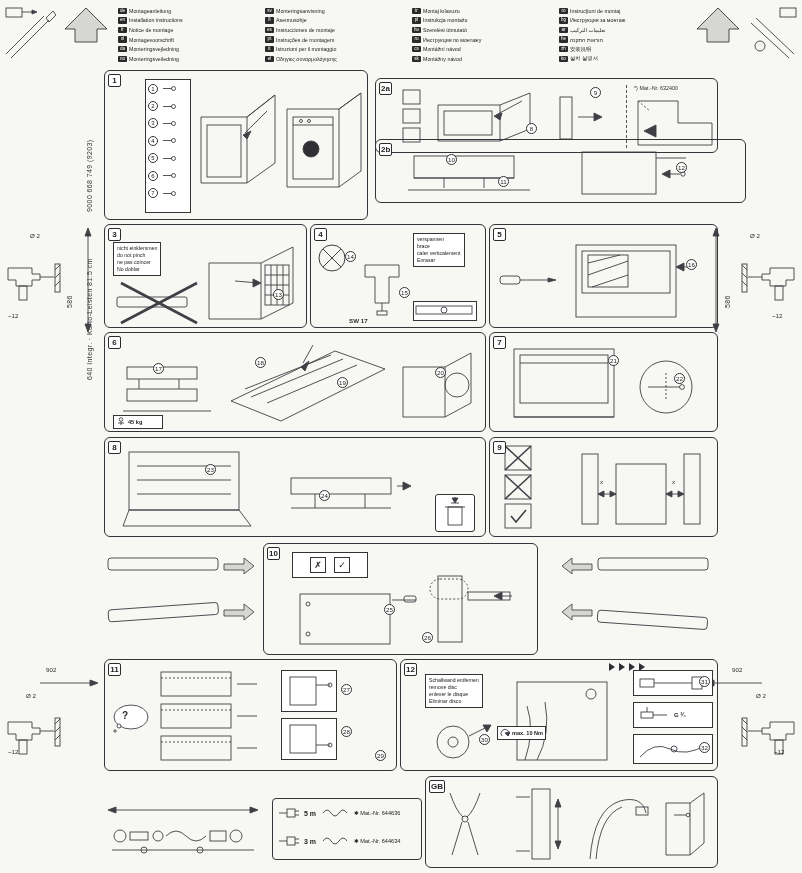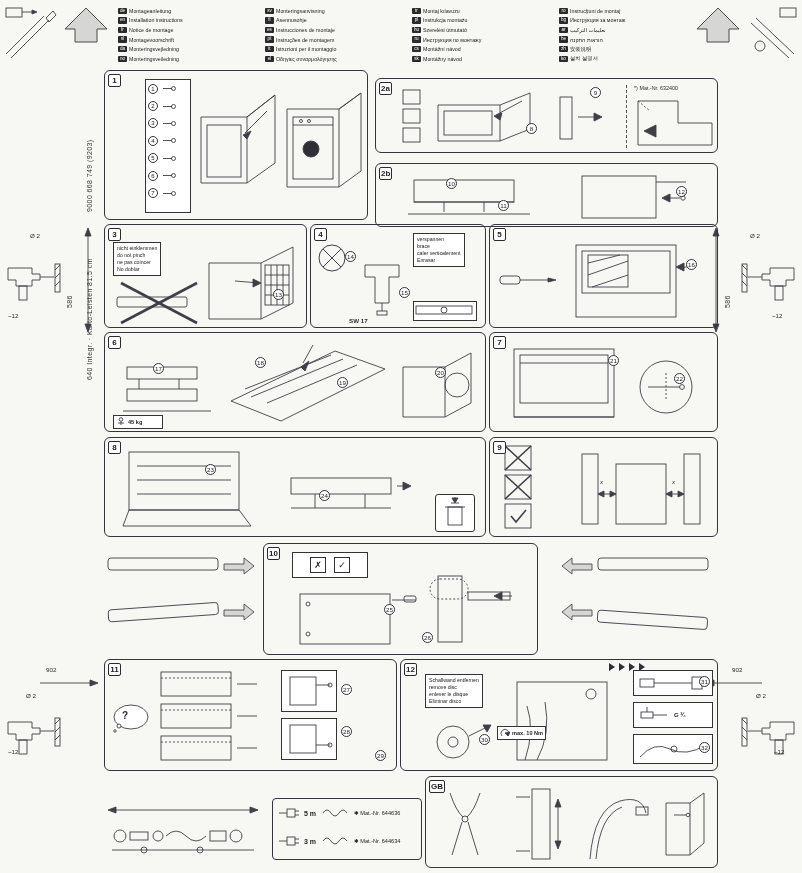--- a/index.html
+++ b/index.html
@@ -396,21 +396,21 @@
     <span class="lbl" style="left:258px;top:6px;font-size:5.4px">*) Mat.-Nr. 632400</span>
     <svg class="sk" style="left:258px;top:16px" width="80" height="54">
       <g stroke="#3f3f46" fill="none" stroke-width="0.9">
         <polygon points="4,6 44,6 44,28 78,28 78,50 4,50"></polygon>
         <line x1="4" y1="6" x2="16" y2="16" stroke-dasharray="2 2"></line>
         <polygon points="10,36 22,30 22,42" fill="#3f3f46"></polygon>
       </g>
     </svg>
   </div>
 
-  <div class="panel" style="left:375px;top:163px;width:343px;height:64px">
+  <div class="panel" style="left:375px;top:139px;width:371px;height:64px">
     <span class="badge">2b</span>
     <svg class="sk" style="left:28px;top:8px" width="130" height="48">
       <g stroke="#3f3f46" fill="none" stroke-width="0.9">
         <line x1="4" y1="42" x2="126" y2="42"></line>
           <rect x="10" y="8" width="100" height="22"></rect>
         <line x1="10" y1="30" x2="110" y2="30"></line>
           <line x1="40" y1="30" x2="40" y2="40"></line>
           <line x1="80" y1="30" x2="80" y2="40"></line>
       </g>
     </svg>

